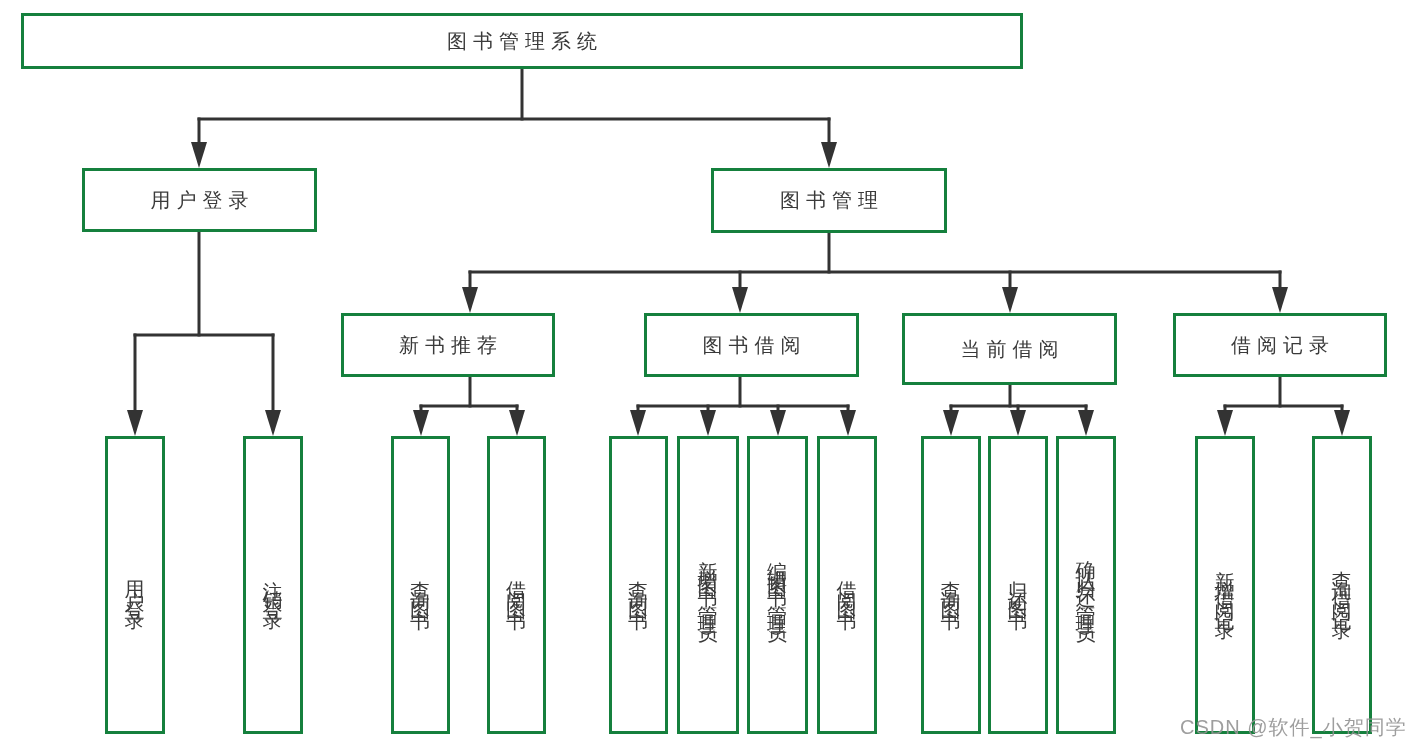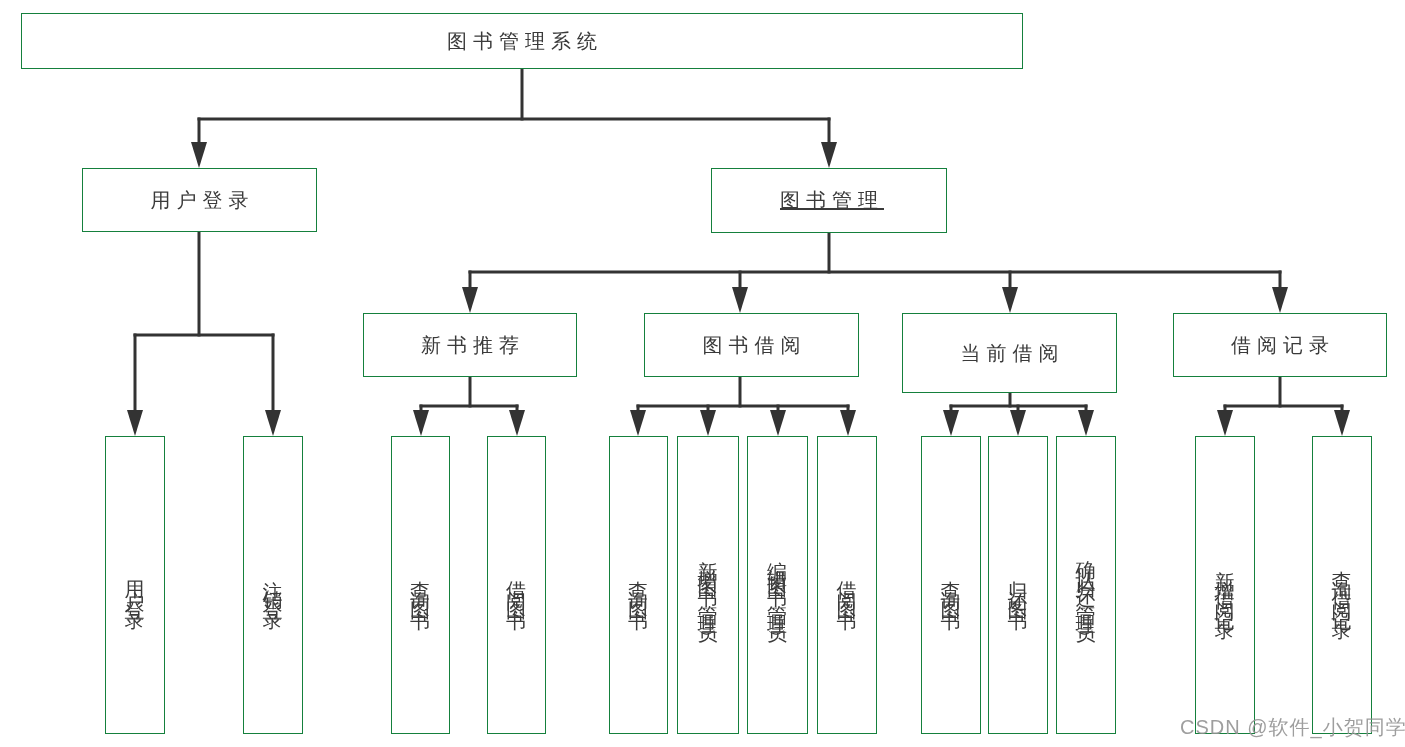--- a/index.html
+++ b/index.html
@@ -8,21 +8,21 @@
     width: 1405px;
     height: 747px;
     background: #ffffff;
     font-family: "Liberation Sans", sans-serif;
     overflow: hidden;
   }
   #wires { position: absolute; left: 0; top: 0; width: 1405px; height: 747px; }
   .box {
     position: absolute;
     box-sizing: border-box;
-    border: 1px solid #15803d;
+    border: 3px solid #15803d;
     background: #ffffff;
     display: flex;
     align-items: center;
     justify-content: center;
     color: #3a3a3a;
     font-size: 20px;
   }
   .hbox .label { letter-spacing: 6px; text-indent: 6px; white-space: nowrap; }
   .vbox .label {
     writing-mode: vertical-rl;
@@ -117,31 +117,31 @@
       </g>
     </svg>
 
   <div class="box hbox" style="left:21px; top:13px; width:1002px; height:56px;">
     <span class="label">图书管理系统</span>
   </div>
 
   <div class="box hbox" style="left:82px; top:168px; width:235px; height:64px;">
     <span class="label">用户登录</span>
   </div>
-  <div class="box hbox" style="left:711px; top:168px; width:236px; height:65px;text-decoration:underline;">
+  <div class="box hbox" style="left:711px; top:168px; width:236px; height:65px;">
     <span class="label">图书管理</span>
   </div>
 
-  <div class="box hbox" style="left:363px; top:313px; width:214px; height:64px;">
+  <div class="box hbox" style="left:341px; top:313px; width:214px; height:64px;">
     <span class="label">新书推荐</span>
   </div>
   <div class="box hbox" style="left:633px; top:313px; width:215px; height:64px;margin-left:11px;">
     <span class="label">图书借阅</span>
   </div>
-  <div class="box hbox" style="left:902px; top:313px; width:215px; height:80px;">
+  <div class="box hbox" style="left:902px; top:313px; width:215px; height:72px;">
     <span class="label">当前借阅</span>
   </div>
   <div class="box hbox" style="left:1173px; top:313px; width:214px; height:64px;text-align:right;">
     <span class="label">借阅记录</span>
   </div>
 
   <div class="box vbox" style="left:105px; top:436px; width:60px; height:298px;">
     <span class="label">用户登录</span>
   </div>
   <div class="box vbox" style="left:243px; top:436px; width:60px; height:298px;">

